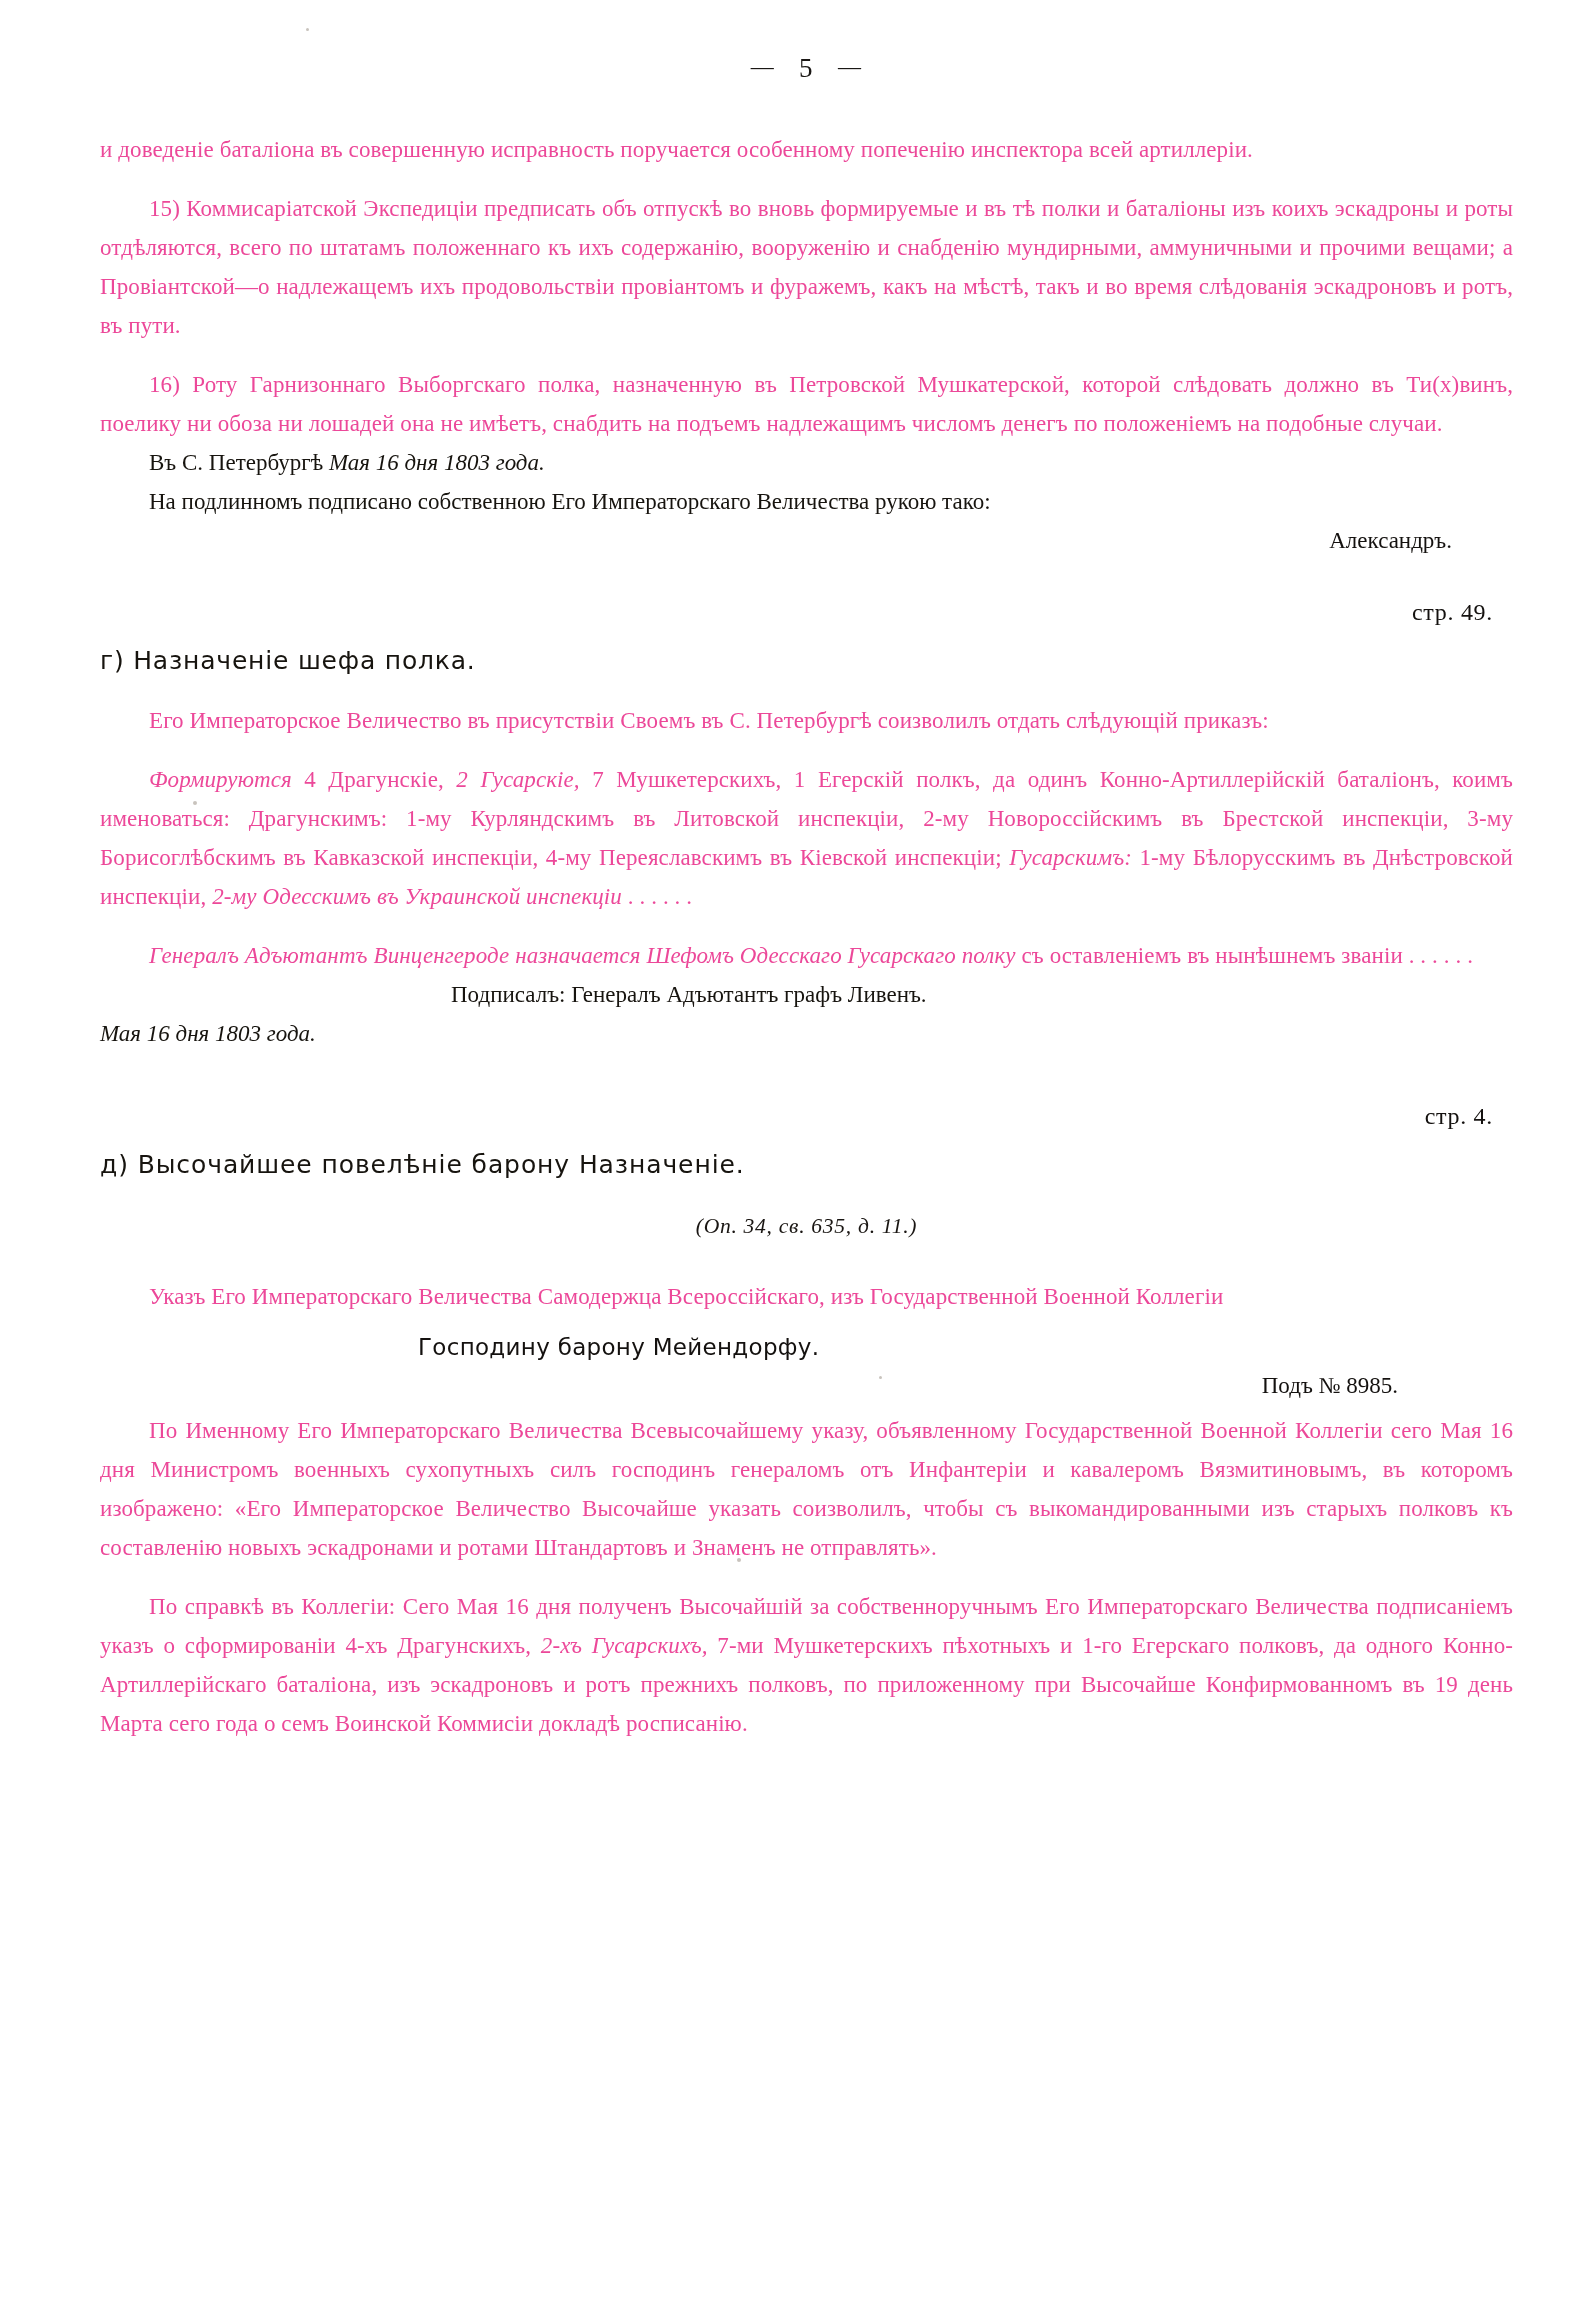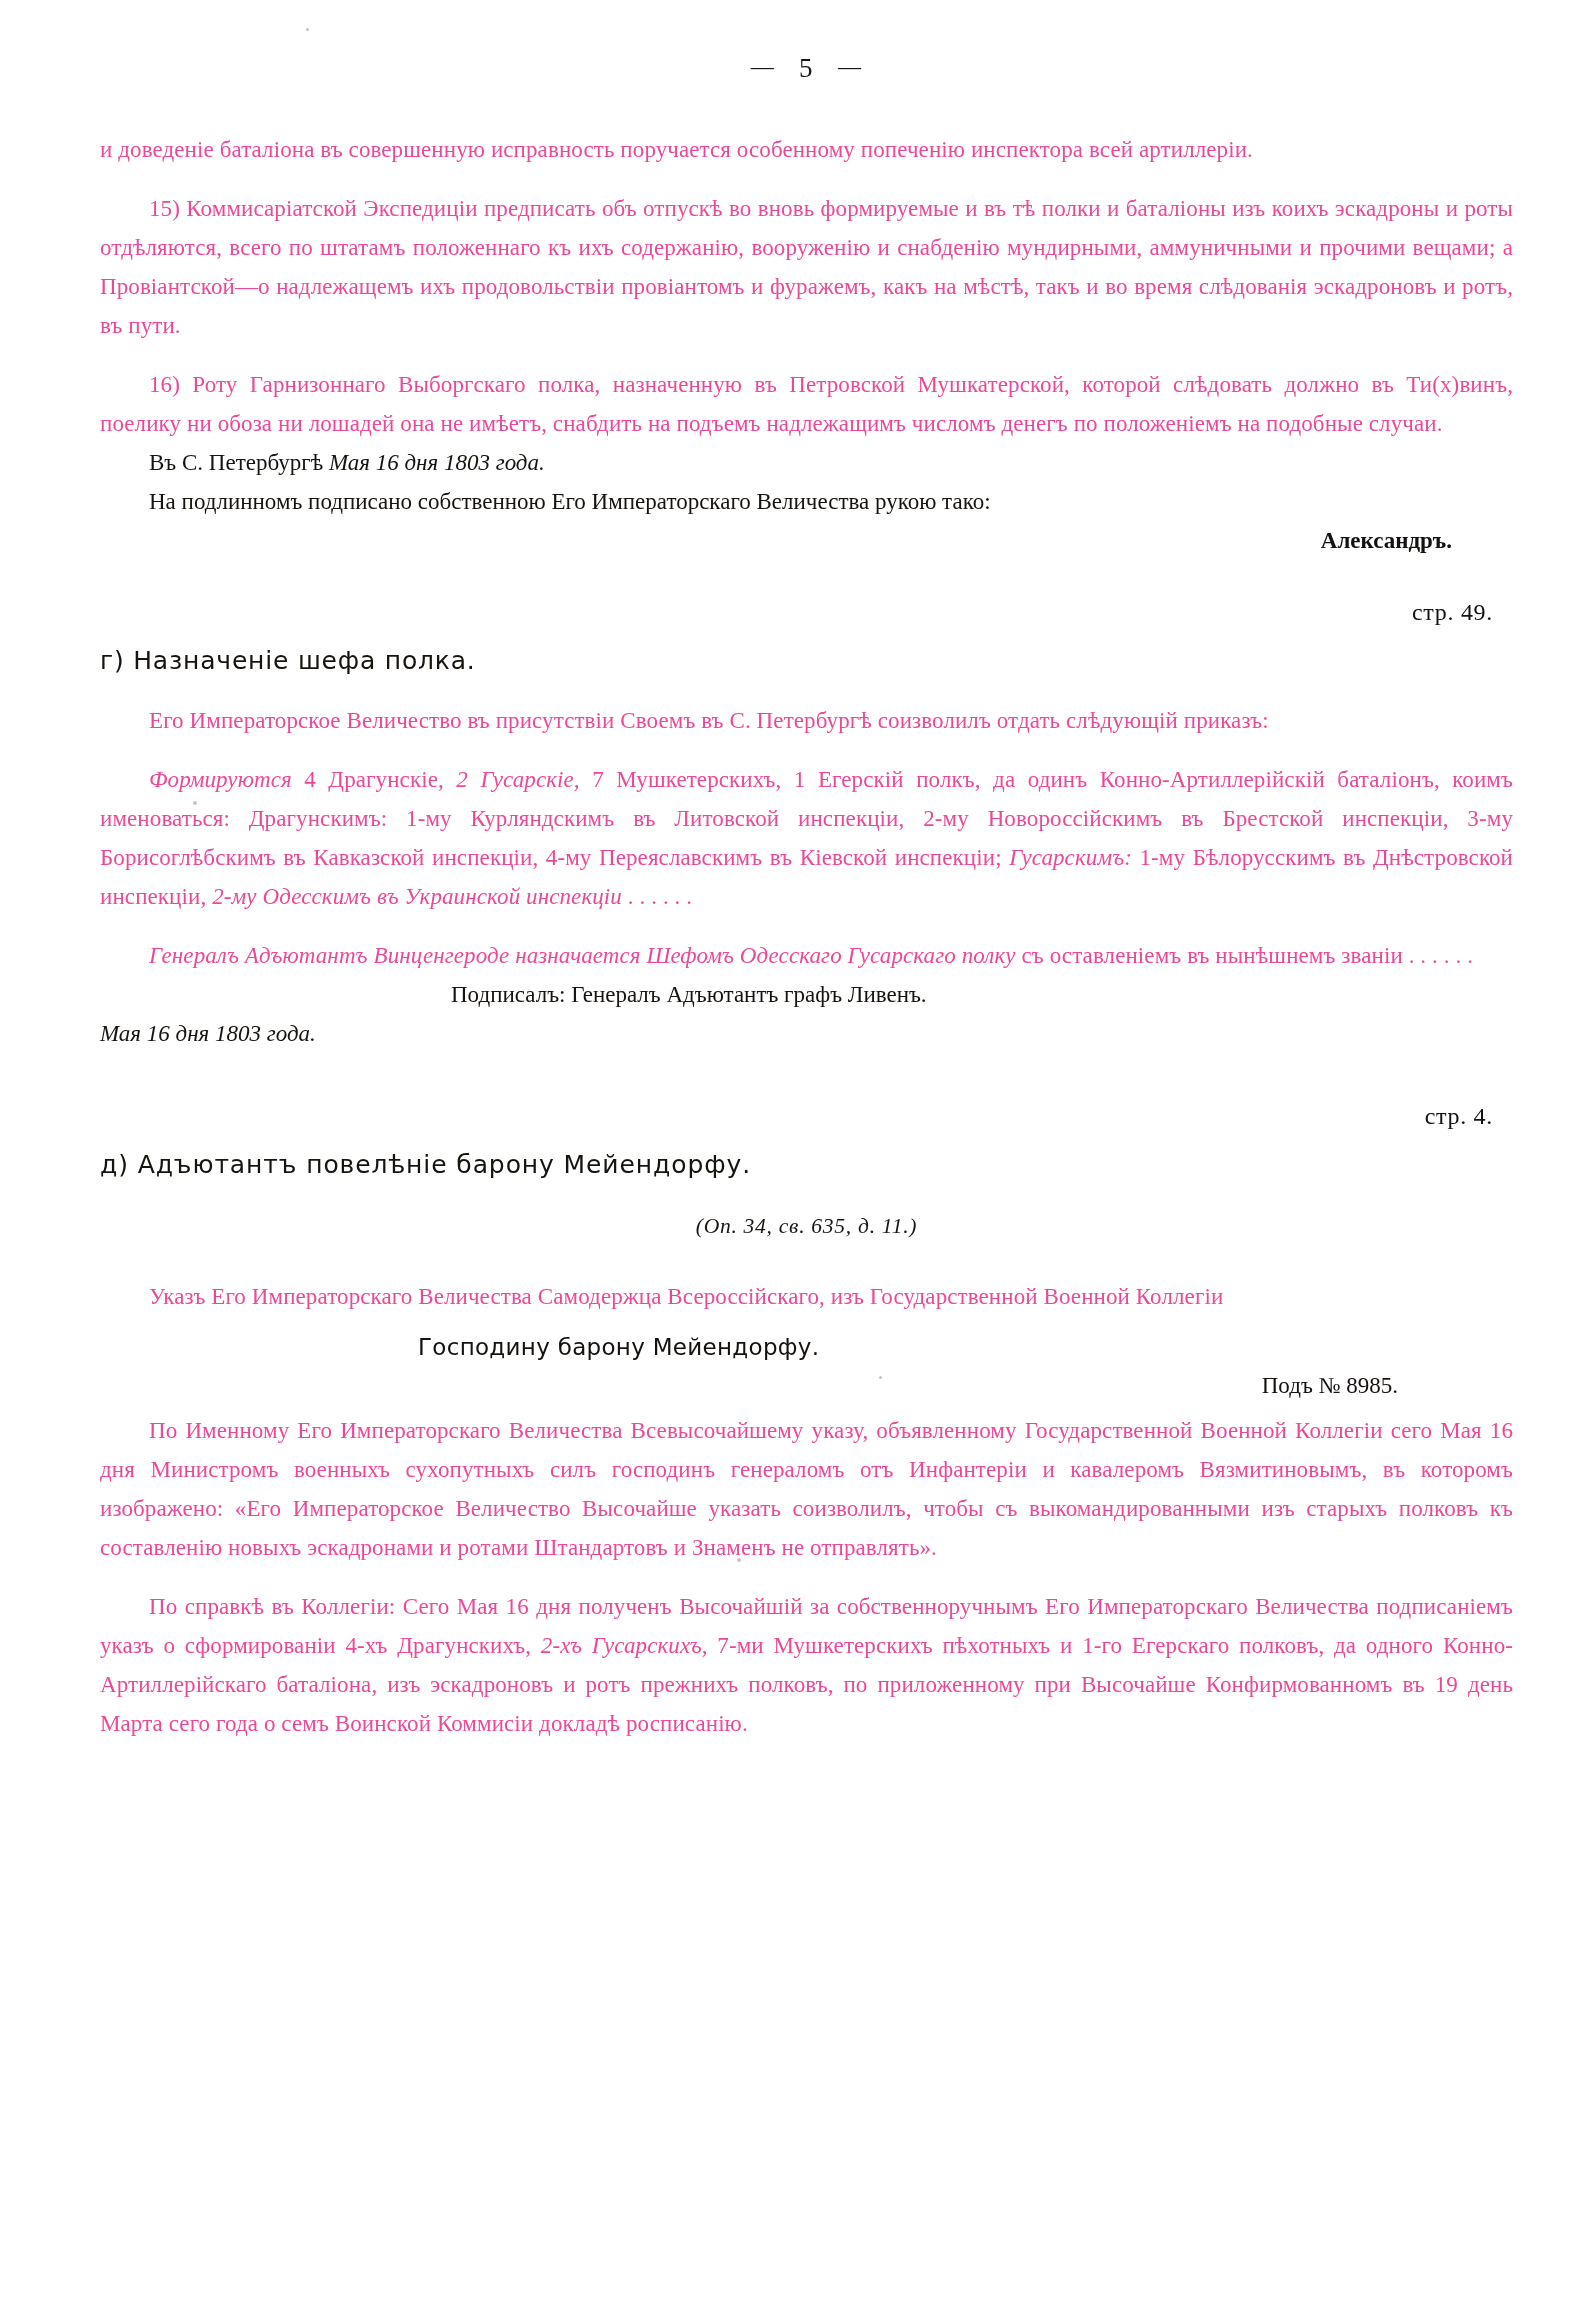--- a/index.html
+++ b/index.html
@@ -67,21 +67,20 @@
   .pad-left-sm { padding-left: 49px; }
   .pad-left-xl { padding-left: 351px; }
 
   .ital { font-style: italic; }
 
   .sig-right {
     text-align: right;
     font-size: 23px;
     line-height: 39px;
     padding-right: 61px;
-    font-weight: bold;
   }
 
   .stranitsa {
     text-align: right;
     font-size: 24px;
     padding-right: 20px;
     margin-top: 39px;
     letter-spacing: 0.7px;
   }
 
@@ -179,21 +178,21 @@
     <div class="block">
       <p class="indent"><span class="ital">Генералъ Адъютантъ Винценгероде назначается Шефомъ Одесскаго Гусарскаго полку</span><span> съ оставленіемъ въ нынѣшнемъ званіи . . . . . .</span></p>
     </div>
 
     <div class="line-plain pad-left-xl">Подписалъ: Генералъ Адъютантъ графъ Ливенъ.</div>
 
     <div class="line-plain ital">Мая 16 дня 1803 года.</div>
 
     <div class="stranitsa" style="margin-top:50px;">стр. 4.</div>
 
-    <h2 class="section-head wide">д) Адъютантъ повелѣніе барону Мейендорфу.</h2>
+    <h2 class="section-head wide">д) Высочайшее повелѣніе барону Назначеніе.</h2>
 
     <div class="archival">(Оп. 34, св. 635, д. 11.)</div>
 
     <div class="block" style="margin-top:38px;">
       <p class="indent">Указъ Его Императорскаго Величества Самодержца Всероссійскаго, изъ Государственной Военной Коллегіи</p>
     </div>
 
     <div class="addressee">Господину барону Мейендорфу.</div>
 
     <div class="podnumber">Подъ № 8985.</div>

